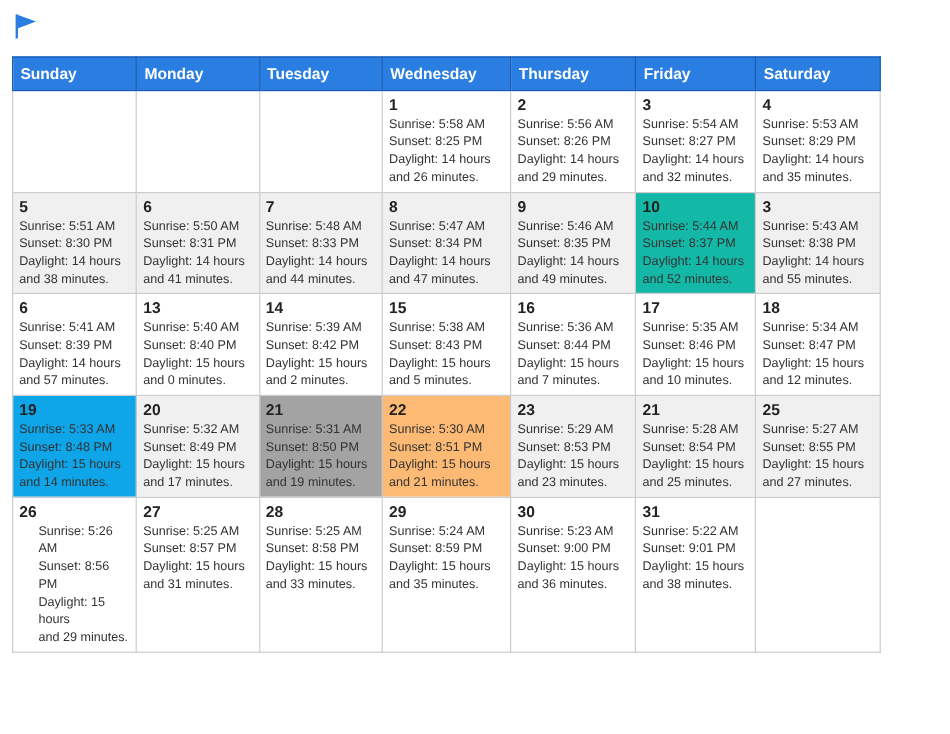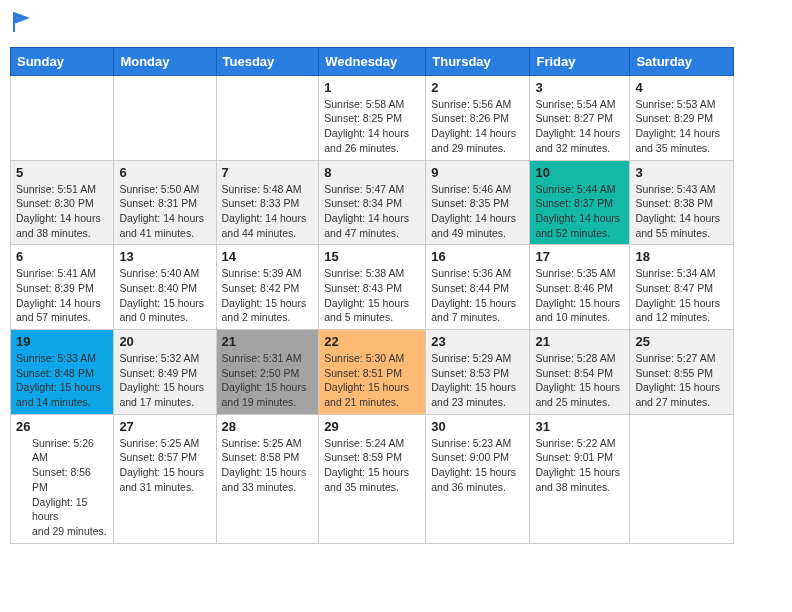--- a/index.html
+++ b/index.html
@@ -272,21 +272,21 @@
           <td style="background: rgb(240, 240, 240);">
             <div class="day-num">20</div>
             <div class="day-info" style="white-space: pre-line;">Sunrise: 5:32 AM
 Sunset: 8:49 PM
 Daylight: 15 hours
 and 17 minutes.</div>
           </td>
           <td style="background: #a3a3a3;">
             <div class="day-num">21</div>
             <div class="day-info" style="white-space: pre-line;">Sunrise: 5:31 AM
-Sunset: 2:50 PM
+Sunset: 8:50 PM
 Daylight: 15 hours
 and 19 minutes.</div>
           </td>
           <td style="background: #fdba74;">
             <div class="day-num">22</div>
             <div class="day-info" style="white-space: pre-line;">Sunrise: 5:30 AM
 Sunset: 8:51 PM
 Daylight: 15 hours
 and 21 minutes.</div>
           </td>

